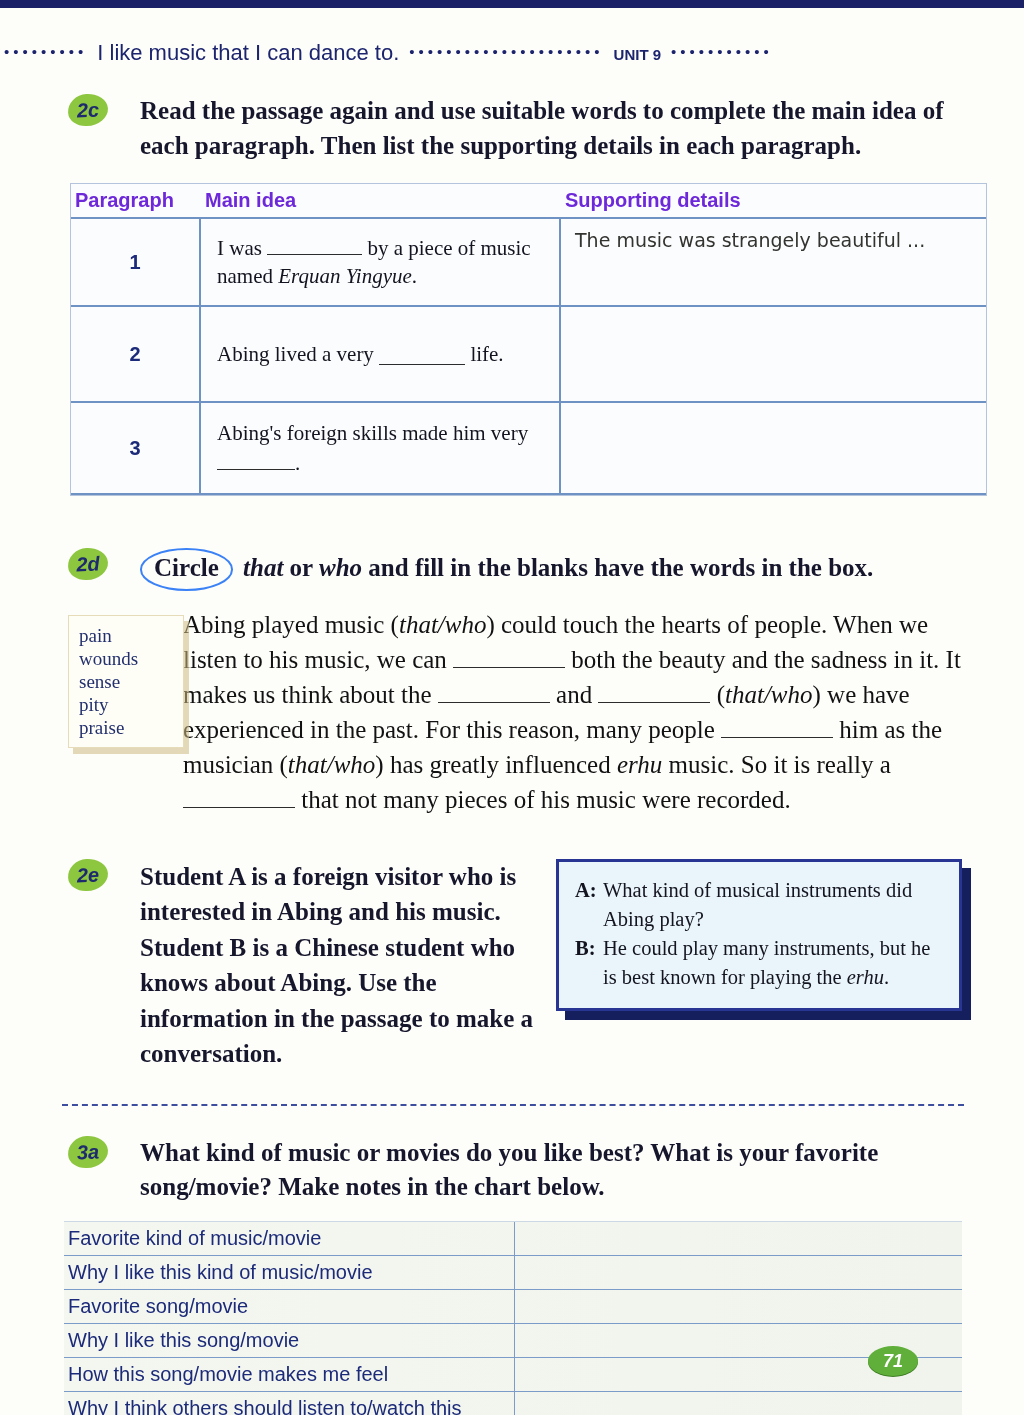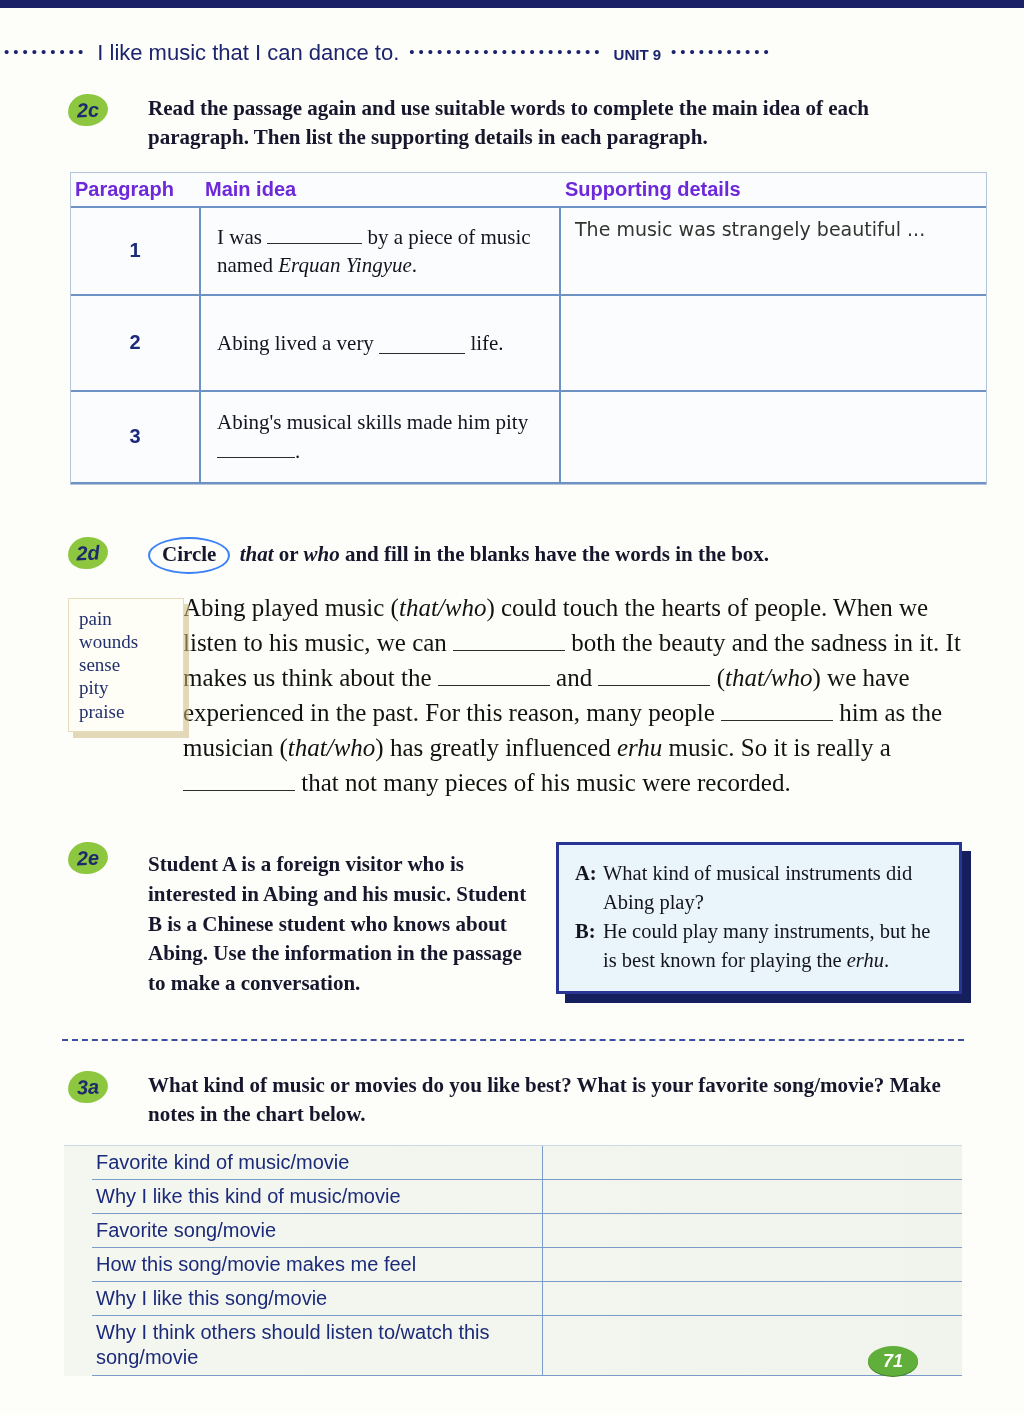--- a/index.html
+++ b/index.html
@@ -12,21 +12,21 @@
   .dots{color:#1c246e;font-size:15px;letter-spacing:4px;font-family:"Liberation Sans",sans-serif;position:relative;top:-3px;}
   .h-title{font-family:"Liberation Sans",sans-serif;font-size:22px;color:#1c246e;}
   .h-unit{font-family:"Liberation Sans",sans-serif;font-size:15px;font-weight:bold;color:#1c246e;}
 
   
   .sec{position:relative;padding-left:140px;padding-right:62px;}
   .badge{position:absolute;left:68px;top:0px;display:flex;align-items:center;justify-content:center;
          width:40px;height:32px;background:#8dc63f;color:#1e2a6e;
          font:italic bold 20px "Liberation Sans",sans-serif;
          border-radius:48% 52% 55% 45% / 55% 48% 52% 45%;transform:rotate(-3deg);}
-  .instr{margin:8px;font-size:21px;font-weight:bold;line-height:1.38;color:#16162c;}
+  .instr{margin:0;font-size:25px;font-weight:bold;line-height:1.38;color:#16162c;}
 
   
   .tbl2c{margin:20px 40px 0 70px;width:915px;border:1px solid #b3c4dc;background:#fbfcfe;}
   .t-grid{display:grid;grid-template-columns:130px 360px 1fr;}
   .t-head{border-bottom:2px solid #6f92c4;}
   .t-hcell{padding:5px 4px;text-align:left;font:bold 20px "Liberation Sans",sans-serif;color:#6d28d9;}
   .t-row{border-bottom:2px solid #6f92c4;}
   .t-row:last-child{border-bottom:2px solid #6f92c4;}
   .t-num{display:flex;align-items:center;justify-content:center;
          font:bold 20px "Liberation Sans",sans-serif;color:#1c2a7a;border-right:2px solid #6f92c4;}
@@ -53,21 +53,21 @@
            padding:14px 16px 16px 16px;font-size:20.5px;line-height:1.42;align-self:start;}
   .dlg-line{display:grid;grid-template-columns:28px 1fr;}
   .spk{font-weight:bold;}
 
   
   .dash{margin:32px 60px 0 62px;border-top:2.5px dashed #3d4e9e;}
 
   
   .tbl3a{margin:16px 60px 0 64px;width:898px;border-top:1px solid #ccd8e6;
          background:linear-gradient(90deg,#f4f7f0,#f0f4ec);}
-  .t3-row{display:grid;grid-template-columns:450px 1fr;border-bottom:1.5px solid #7b9cc9;min-height:33px;margin-left:28px;}
+  .t3-row{display:grid;grid-template-columns:450px 1fr;border-bottom:1.5px solid #7b9cc9;min-height:33px;}
   .t3-label{padding:4px 6px 4px 4px;font:20px "Liberation Sans",sans-serif;color:#1c2a7a;line-height:1.25;}
   .t3-cell{border-left:1.5px solid #7b9cc9;}
 
   
   .pageno{position:absolute;left:868px;top:1346px;width:50px;height:30px;background:#5faf3a;
           border-radius:50%;display:flex;align-items:center;justify-content:center;
           color:#fff;font:italic bold 18px "Liberation Sans",sans-serif;box-shadow:0 1px 0 #3f7d24;}
 
   .mt2c{margin-top:28px;} .mt2d{margin-top:52px;} .mt2e{margin-top:42px;} .mt3a{margin-top:30px;}
   i{font-style:italic;}
@@ -114,21 +114,21 @@
       <div class="t-idea">
         <span>Abing lived a very</span>&nbsp;<span class="blank b85"></span>&nbsp;<span>life.</span>
       </div>
       <div class="t-sup"></div>
     </div>
 
     <div class="t-grid t-row r3">
       <div class="t-num">3</div>
       <div class="t-idea">
         <span style="display:inline">
-          <span>Abing's musical skills made him pity</span>
+          <span>Abing's foreign skills made him very</span>
           <span class="blank b78"></span><span>.</span>
         </span>
       </div>
       <div class="t-sup"></div>
     </div>
   </div>
 
   <section class="sec mt2d">
     <span class="badge">2d</span>
     <p class="instr">
@@ -182,25 +182,25 @@
     </div>
     <div class="t3-row">
       <div class="t3-label">Why I like this kind of music/movie</div>
       <div class="t3-cell"></div>
     </div>
     <div class="t3-row">
       <div class="t3-label">Favorite song/movie</div>
       <div class="t3-cell"></div>
     </div>
     <div class="t3-row">
+      <div class="t3-label">Why I like this song/movie</div>
+      <div class="t3-cell"></div>
+    </div>
+    <div class="t3-row">
       <div class="t3-label">How this song/movie makes me feel</div>
-      <div class="t3-cell"></div>
-    </div>
-    <div class="t3-row">
-      <div class="t3-label">Why I like this song/movie</div>
       <div class="t3-cell"></div>
     </div>
     <div class="t3-row" style="min-height:59px;">
       <div class="t3-label" style="max-width:410px;">Why I think others should listen to/watch this song/movie</div>
       <div class="t3-cell"></div>
     </div>
   </div>
 
   <div class="pageno">71</div>
 </div>

